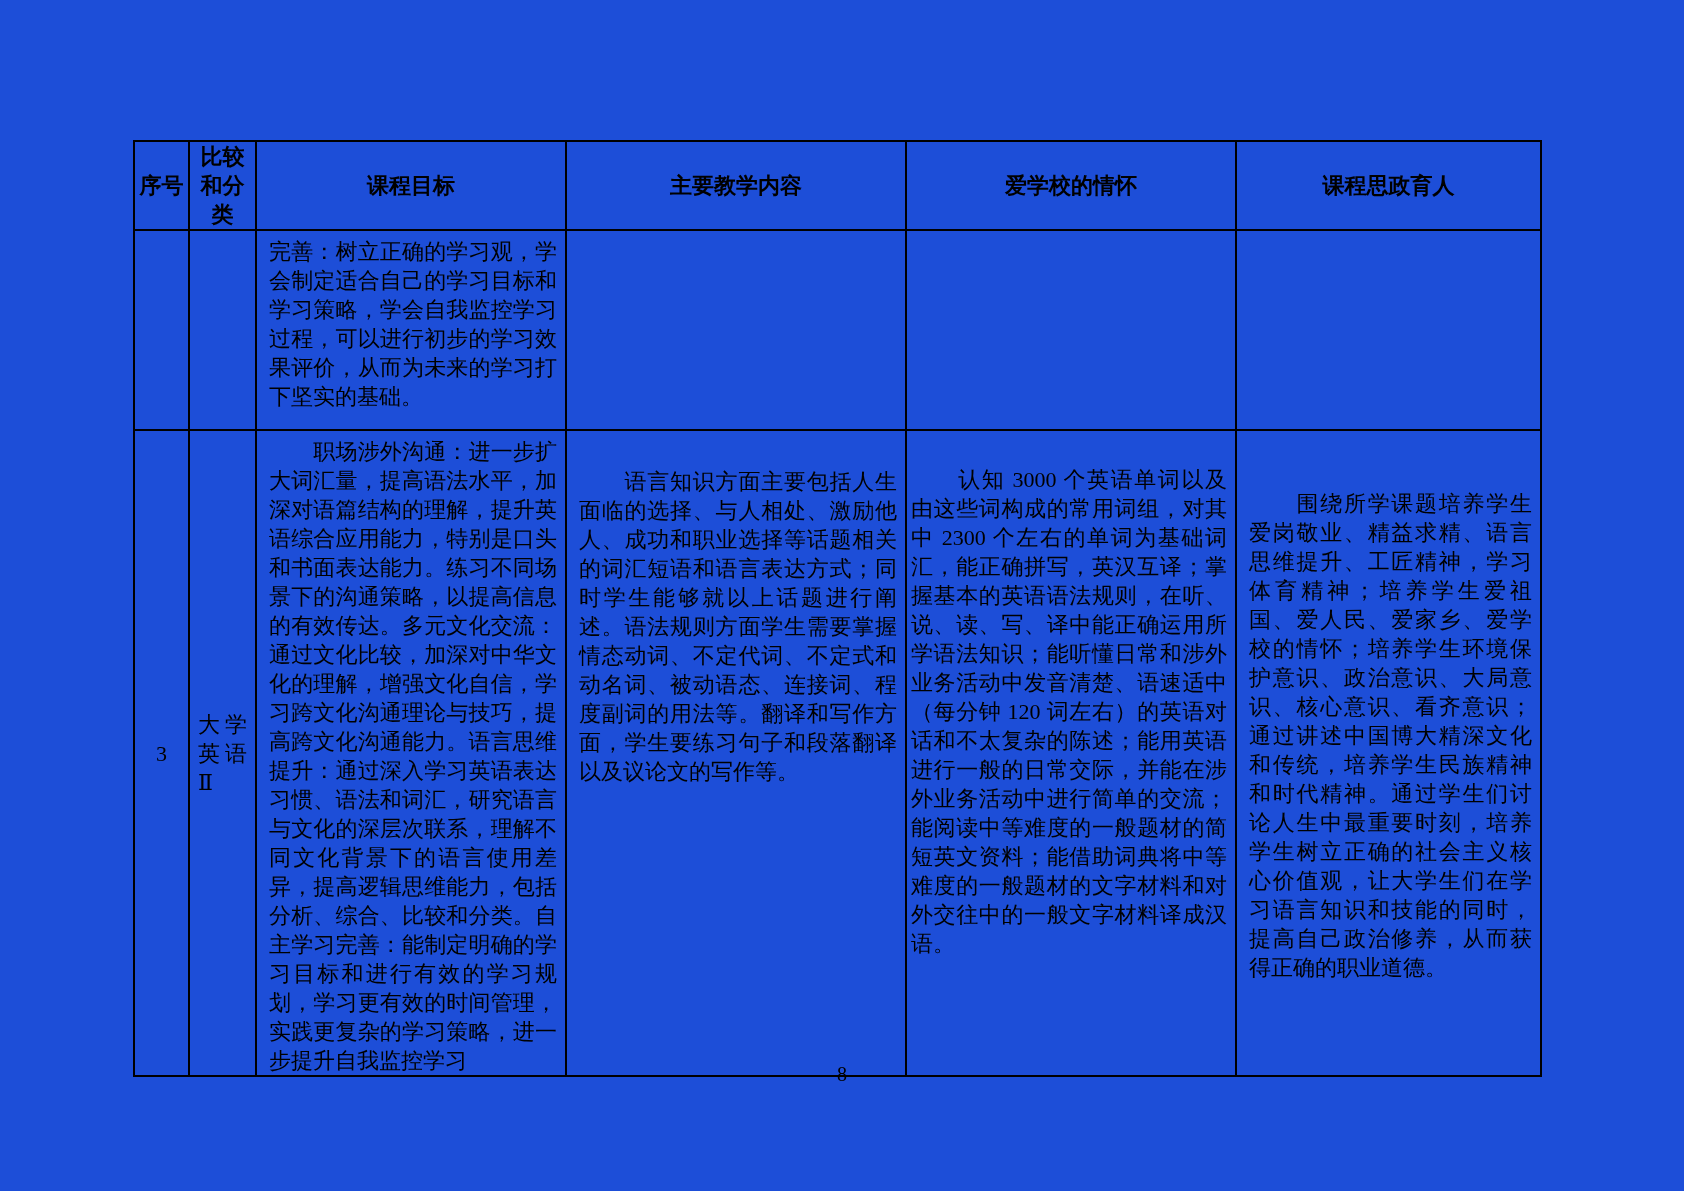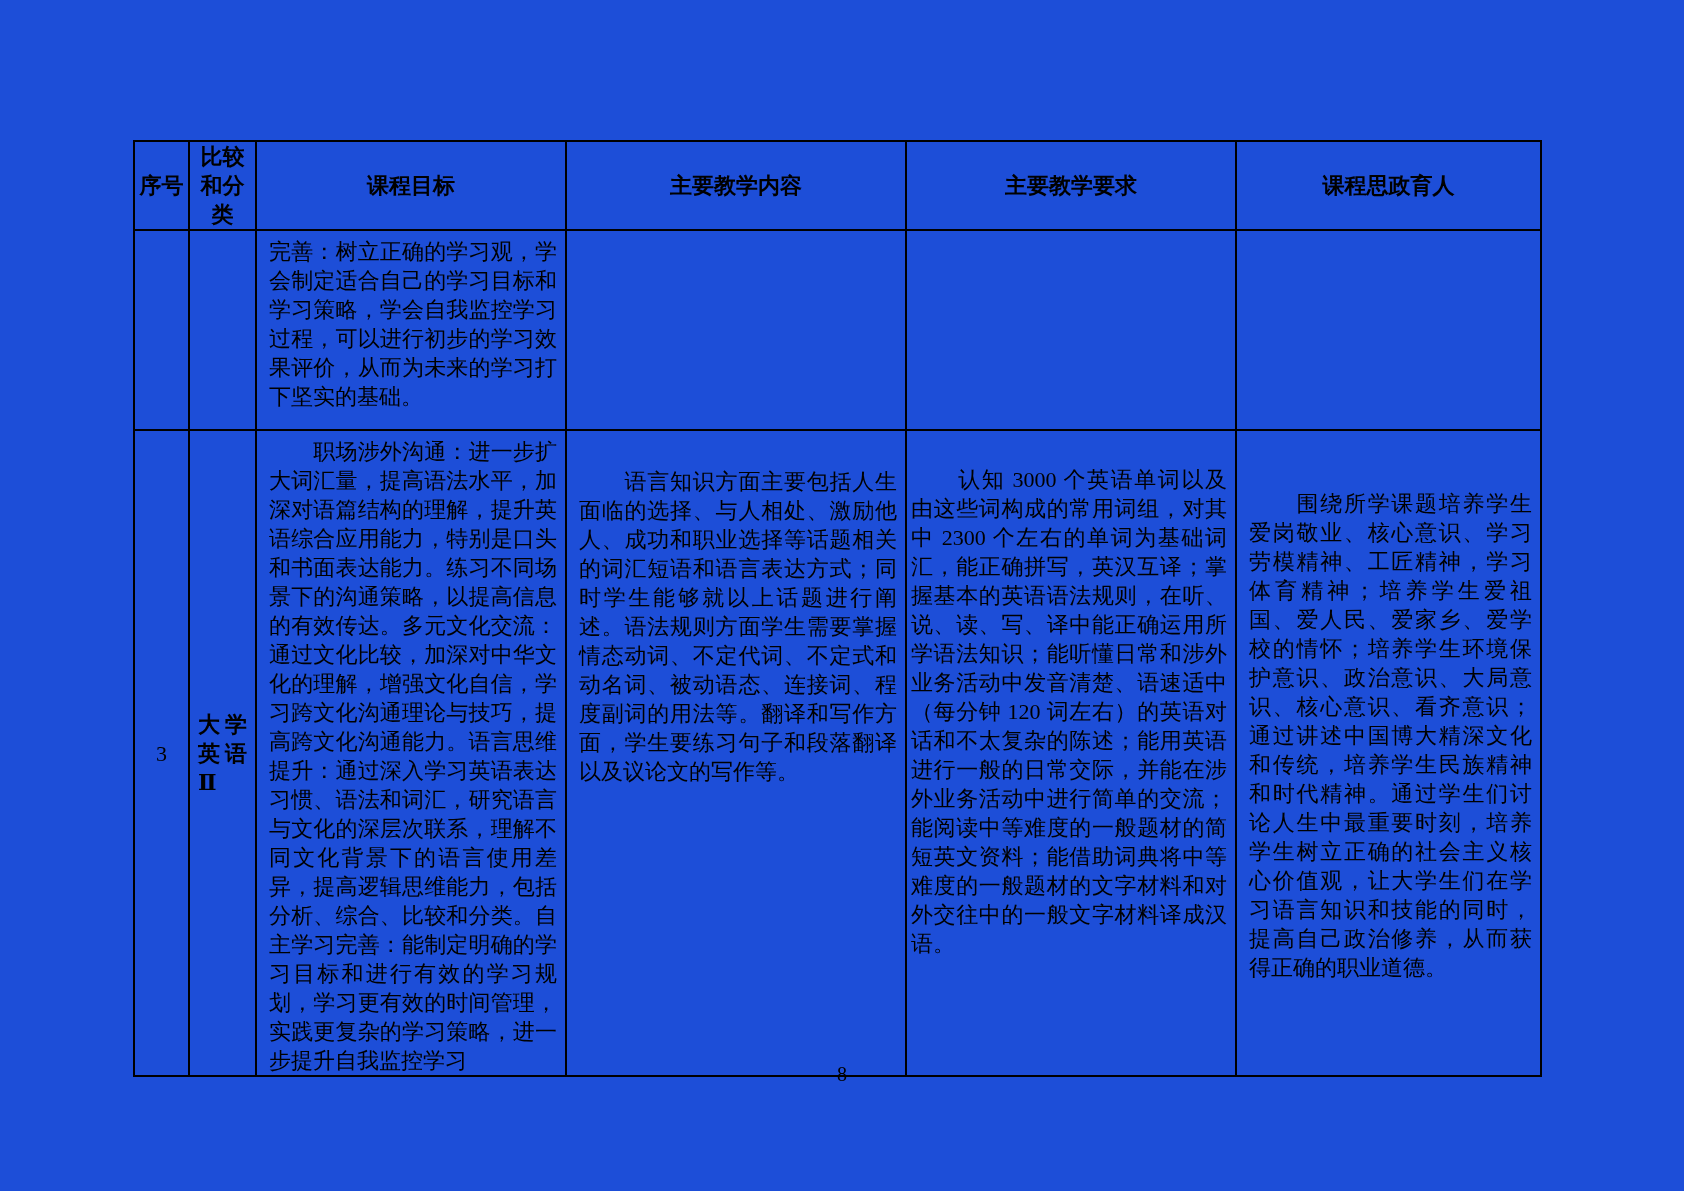--- a/index.html
+++ b/index.html
@@ -49,21 +49,20 @@
   .cell-index {
     text-align: center;
     vertical-align: middle;
     padding: 0 4px;
   }
   .cell-course {
     text-align: justify;
     text-justify: inter-character;
     vertical-align: middle;
     padding: 0 8px;
-    font-weight: bold;
   }
   .cell-text {
     text-align: justify;
     text-justify: inter-character;
     vertical-align: top;
   }
   .cell-objectives   { padding: 6px  8px 0 12px; }
   .cell-content      { padding: 36px 8px 0 12px; border-radius: 24px; }
   .cell-requirements { padding: 34px 8px 0 4px; }
   .cell-ideology     { padding: 58px 8px 0 12px; }
@@ -92,39 +91,39 @@
       <col style="width:340px">
       <col style="width:330px">
       <col style="width:305px">
     </colgroup>
     <thead>
       <tr>
         <th class="center">序号</th>
         <th class="center">比较和分类</th>
         <th>课程目标</th>
         <th>主要教学内容</th>
-        <th>主要教学要求</th>
+        <th>爱学校的情怀</th>
         <th>课程思政育人</th>
       </tr>
     </thead>
     <tbody>
       <tr class="row-cont">
         <td class="cell-index"></td>
         <td class="cell-course"></td>
         <td class="cell-text cell-objectives">完善：树立正确的学习观，学会制定适合自己的学习目标和学习策略，学会自我监控学习过程，可以进行初步的学习效果评价，从而为未来的学习打下坚实的基础。</td>
         <td class="cell-text"></td>
         <td class="cell-text"></td>
         <td class="cell-text"></td>
       </tr>
       <tr class="row-main">
         <td class="cell-index">3</td>
         <td class="cell-course">大学英语Ⅱ</td>
         <td class="cell-text cell-objectives">　　职场涉外沟通：进一步扩大词汇量，提高语法水平，加深对语篇结构的理解，提升英语综合应用能力，特别是口头和书面表达能力。练习不同场景下的沟通策略，以提高信息的有效传达。多元文化交流：通过文化比较，加深对中华文化的理解，增强文化自信，学习跨文化沟通理论与技巧，提高跨文化沟通能力。语言思维提升：通过深入学习英语表达习惯、语法和词汇，研究语言与文化的深层次联系，理解不同文化背景下的语言使用差异，提高逻辑思维能力，包括分析、综合、比较和分类。自主学习完善：能制定明确的学习目标和进行有效的学习规划，学习更有效的时间管理，实践更复杂的学习策略，进一步提升自我监控学习</td>
         <td class="cell-text cell-content">　　语言知识方面主要包括人生面临的选择、与人相处、激励他人、成功和职业选择等话题相关的词汇短语和语言表达方式；同时学生能够就以上话题进行阐述。语法规则方面学生需要掌握情态动词、不定代词、不定式和动名词、被动语态、连接词、程度副词的用法等。翻译和写作方面，学生要练习句子和段落翻译以及议论文的写作等。</td>
         <td class="cell-text cell-requirements">　　认知 3000 个英语单词以及由这些词构成的常用词组，对其中 2300 个左右的单词为基础词汇，能正确拼写，英汉互译；掌握基本的英语语法规则，在听、说、读、写、译中能正确运用所学语法知识；能听懂日常和涉外业务活动中发音清楚、语速适中（每分钟 120 词左右）的英语对话和不太复杂的陈述；能用英语进行一般的日常交际，并能在涉外业务活动中进行简单的交流；能阅读中等难度的一般题材的简短英文资料；能借助词典将中等难度的一般题材的文字材料和对外交往中的一般文字材料译成汉语。</td>
-        <td class="cell-text cell-ideology">　　围绕所学课题培养学生爱岗敬业、核心意识、学习劳模精神、工匠精神，学习体育精神；培养学生爱祖国、爱人民、爱家乡、爱学校的情怀；培养学生环境保护意识、政治意识、大局意识、核心意识、看齐意识；通过讲述中国博大精深文化和传统，培养学生民族精神和时代精神。通过学生们讨论人生中最重要时刻，培养学生树立正确的社会主义核心价值观，让大学生们在学习语言知识和技能的同时，提高自己政治修养，从而获得正确的职业道德。</td>
+        <td class="cell-text cell-ideology">　　围绕所学课题培养学生爱岗敬业、精益求精、语言思维提升、工匠精神，学习体育精神；培养学生爱祖国、爱人民、爱家乡、爱学校的情怀；培养学生环境保护意识、政治意识、大局意识、核心意识、看齐意识；通过讲述中国博大精深文化和传统，培养学生民族精神和时代精神。通过学生们讨论人生中最重要时刻，培养学生树立正确的社会主义核心价值观，让大学生们在学习语言知识和技能的同时，提高自己政治修养，从而获得正确的职业道德。</td>
       </tr>
     </tbody>
   </table>
 
   <div class="page-number">8</div>
 
 </div>
 
 </body></html>

